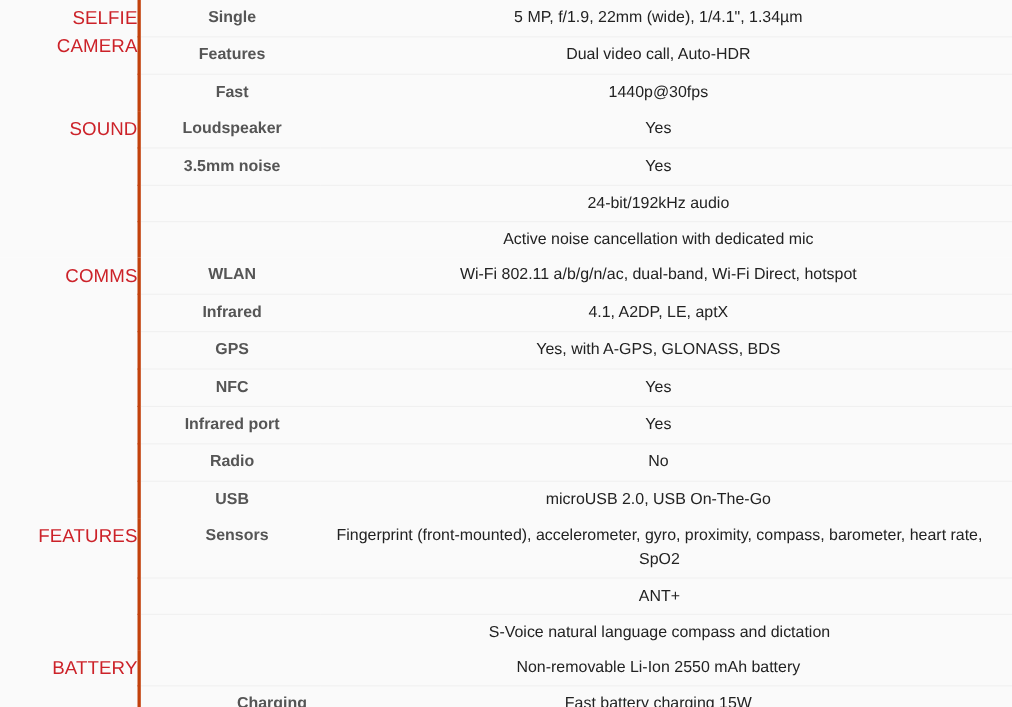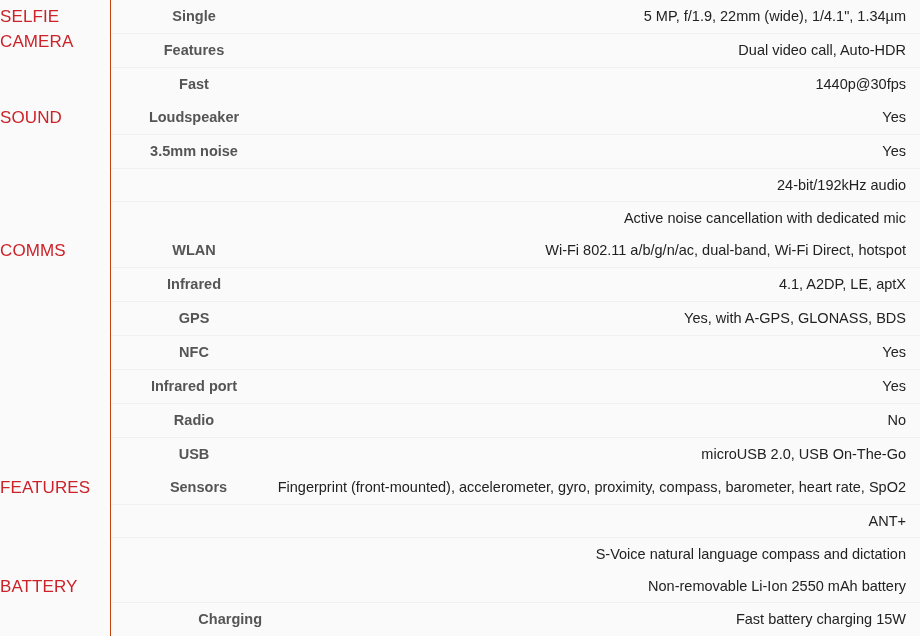--- a/index.html
+++ b/index.html
@@ -35,25 +35,26 @@
     vertical-align: top;
     background: #fafafa;
   }
   
   .cat {
     width: 110px;
     color: #cc2229;
     font-size: 17px;
     font-weight: 400;
     line-height: 25px;
-    padding: 4px 0 4px 0;
+    padding: 4px 0 4px 15px;
     vertical-align: top;
     letter-spacing: 0.1px;
-    border-right: 1px solid #c2410c;
+    border-right: 3px solid #c2410c;
     white-space: normal;
+    text-align: right;
   }
   .cat.wide {
     width: 125px;
   }
   .cat.battery {
     width: 118px;
   }
   
   .lbl {
     width: 140px;
@@ -74,21 +75,21 @@
     text-align: right;
     padding-right: 12px;
   }
   
   .val {
     color: #222222;
     font-size: 14.5px;
     font-weight: normal;
     line-height: 22px;
     padding: 5px 14px 5px 0;
-    text-align: right;
+    text-align: center;
   }
   .val.pad-f { padding-left: 2px; }
   .nowrapcell { white-space: nowrap; }
 </style>
 </head>
 <body>
 
 <table id="spec-table">
   <tbody>
 

